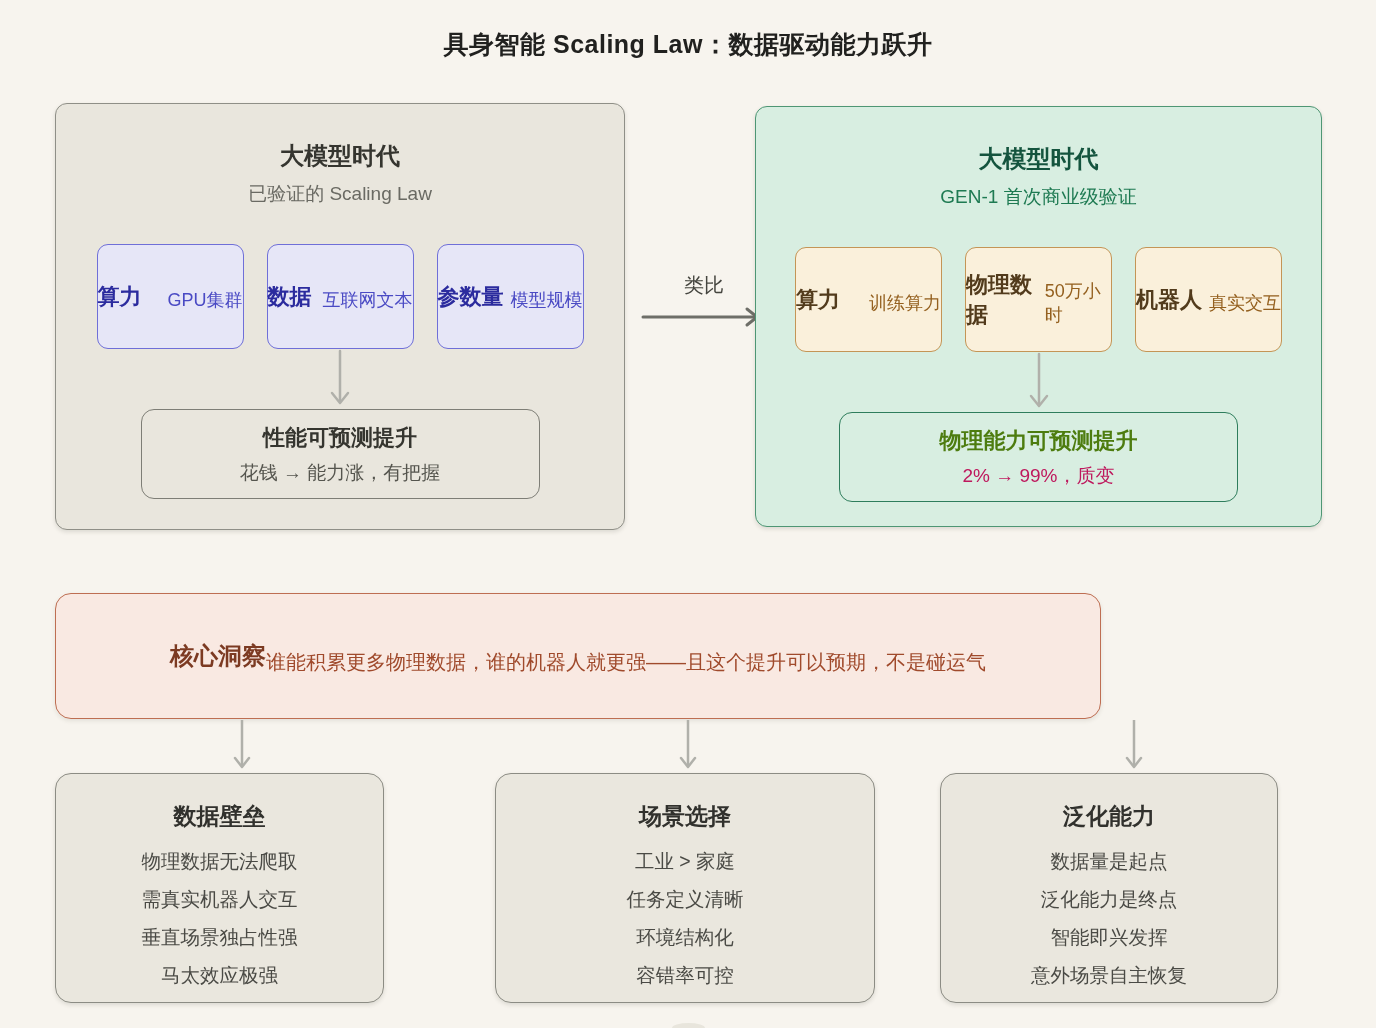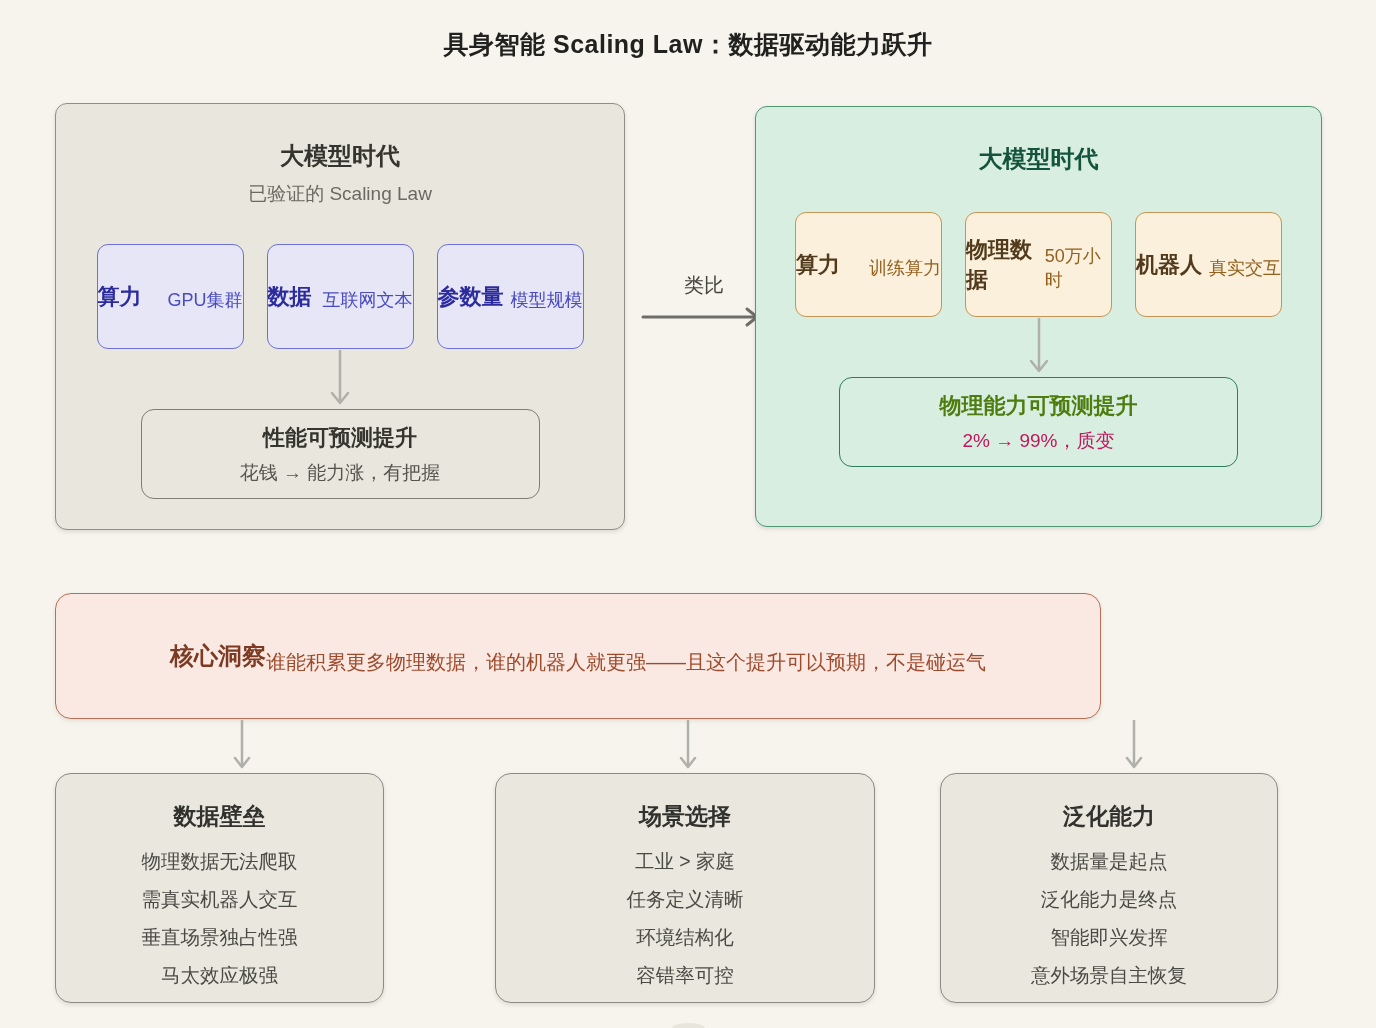--- a/index.html
+++ b/index.html
@@ -142,20 +142,21 @@
   <div class="analogy">
     <div class="analogy-label">类比</div>
     <svg width="126" height="22" viewBox="0 0 126 22">
       <line x1="2" y1="11" x2="114" y2="11" stroke="#6e6e68" stroke-width="3" stroke-linecap="round"></line>
       <polyline points="106,3 116,11 106,19" fill="none" stroke="#6e6e68" stroke-width="3" stroke-linecap="round" stroke-linejoin="round"></polyline>
     </svg>
   </div>
 
   <div class="era-card era-card--green">
     <div class="era-title">大模型时代</div>
+    <div class="era-subtitle">GEN-1 首次商业级验证</div>
     <div class="factor-row">
       <div class="factor factor--amber">
         <div class="factor-title">算力</div>
         <div class="factor-sub">训练算力</div>
       </div>
       <div class="factor factor--amber">
         <div class="factor-title">物理数据</div>
         <div class="factor-sub">50万小时</div>
       </div>
       <div class="factor factor--amber">

